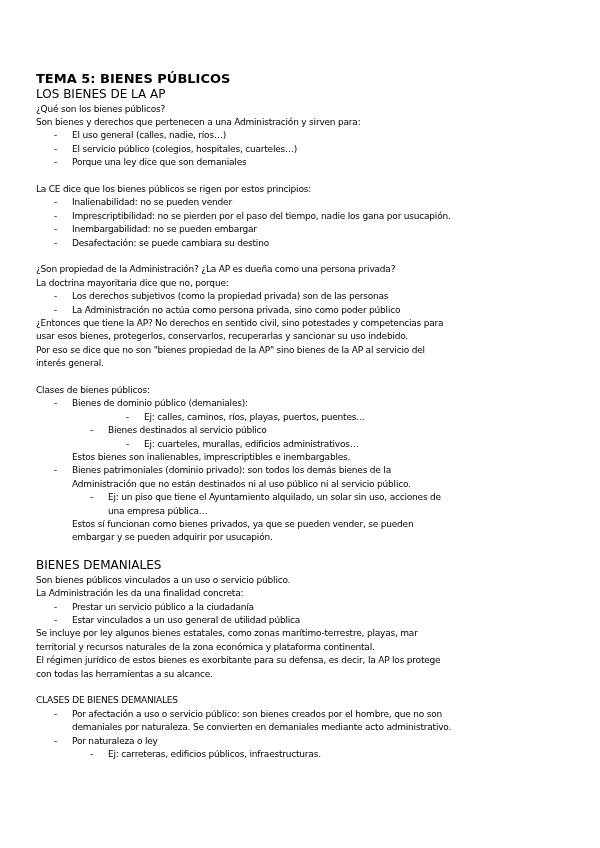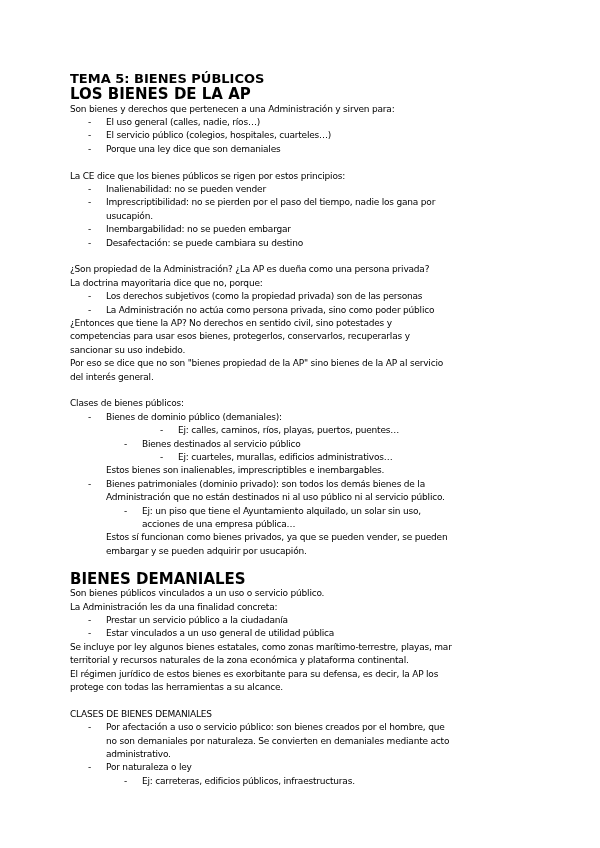--- a/index.html
+++ b/index.html
@@ -9,37 +9,37 @@
   }
   body {
     width: 600px;
     height: 848px;
     overflow: hidden;
   }
   .page {
     box-sizing: border-box;
     width: 516px;
     height: 848px;
-    padding: 70px 62px 40px 70px;
+    padding: 70px 62px 40px 36px;
     font-family: "DejaVu Sans", "Liberation Sans", sans-serif;
     font-size: 9px;
     line-height: 13.4px;
     letter-spacing: -0.2px;
     color: #000000;
     background: #ffffff;
   }
   .h1 {
     font-size: 13px;
     font-weight: bold;
     line-height: 17px;
     letter-spacing: 0;
   }
   .h2 {
-    font-size: 15px;
-    font-weight: bold;
+    font-size: 12px;
+    font-weight: normal;
     line-height: 15.5px;
     letter-spacing: 0;
   }
   .p { }
   .b1, .b2, .b3 {
     position: relative;
   }
   .b1::before, .b2::before, .b3::before {
     content: "-";
     position: absolute;
@@ -52,20 +52,21 @@
   .b3::before { left: 90px; }
   .c1 { padding-left: 36px; }
   .gap { height: 13.4px; }
 </style>
 </head>
 <body>
 
 <div class="page">
     <div class="h1">TEMA 5: BIENES PÚBLICOS</div>
     <div class="h2">LOS BIENES DE LA AP</div>
+    <div class="p">¿Qué son los bienes públicos?</div>
     <div class="p">Son bienes y derechos que pertenecen a una Administración y sirven para:</div>
     <div class="b1">El uso general (calles, nadie, ríos…)</div>
     <div class="b1">El servicio público (colegios, hospitales, cuarteles…)</div>
     <div class="b1">Porque una ley dice que son demaniales</div>
     <div class="gap"></div>
     <div class="p">La CE dice que los bienes públicos se rigen por estos principios:</div>
     <div class="b1">Inalienabilidad: no se pueden vender</div>
     <div class="b1">Imprescriptibilidad: no se pierden por el paso del tiempo, nadie los gana por usucapión.</div>
     <div class="b1">Inembargabilidad: no se pueden embargar</div>
     <div class="b1">Desafectación: se puede cambiara su destino</div>

